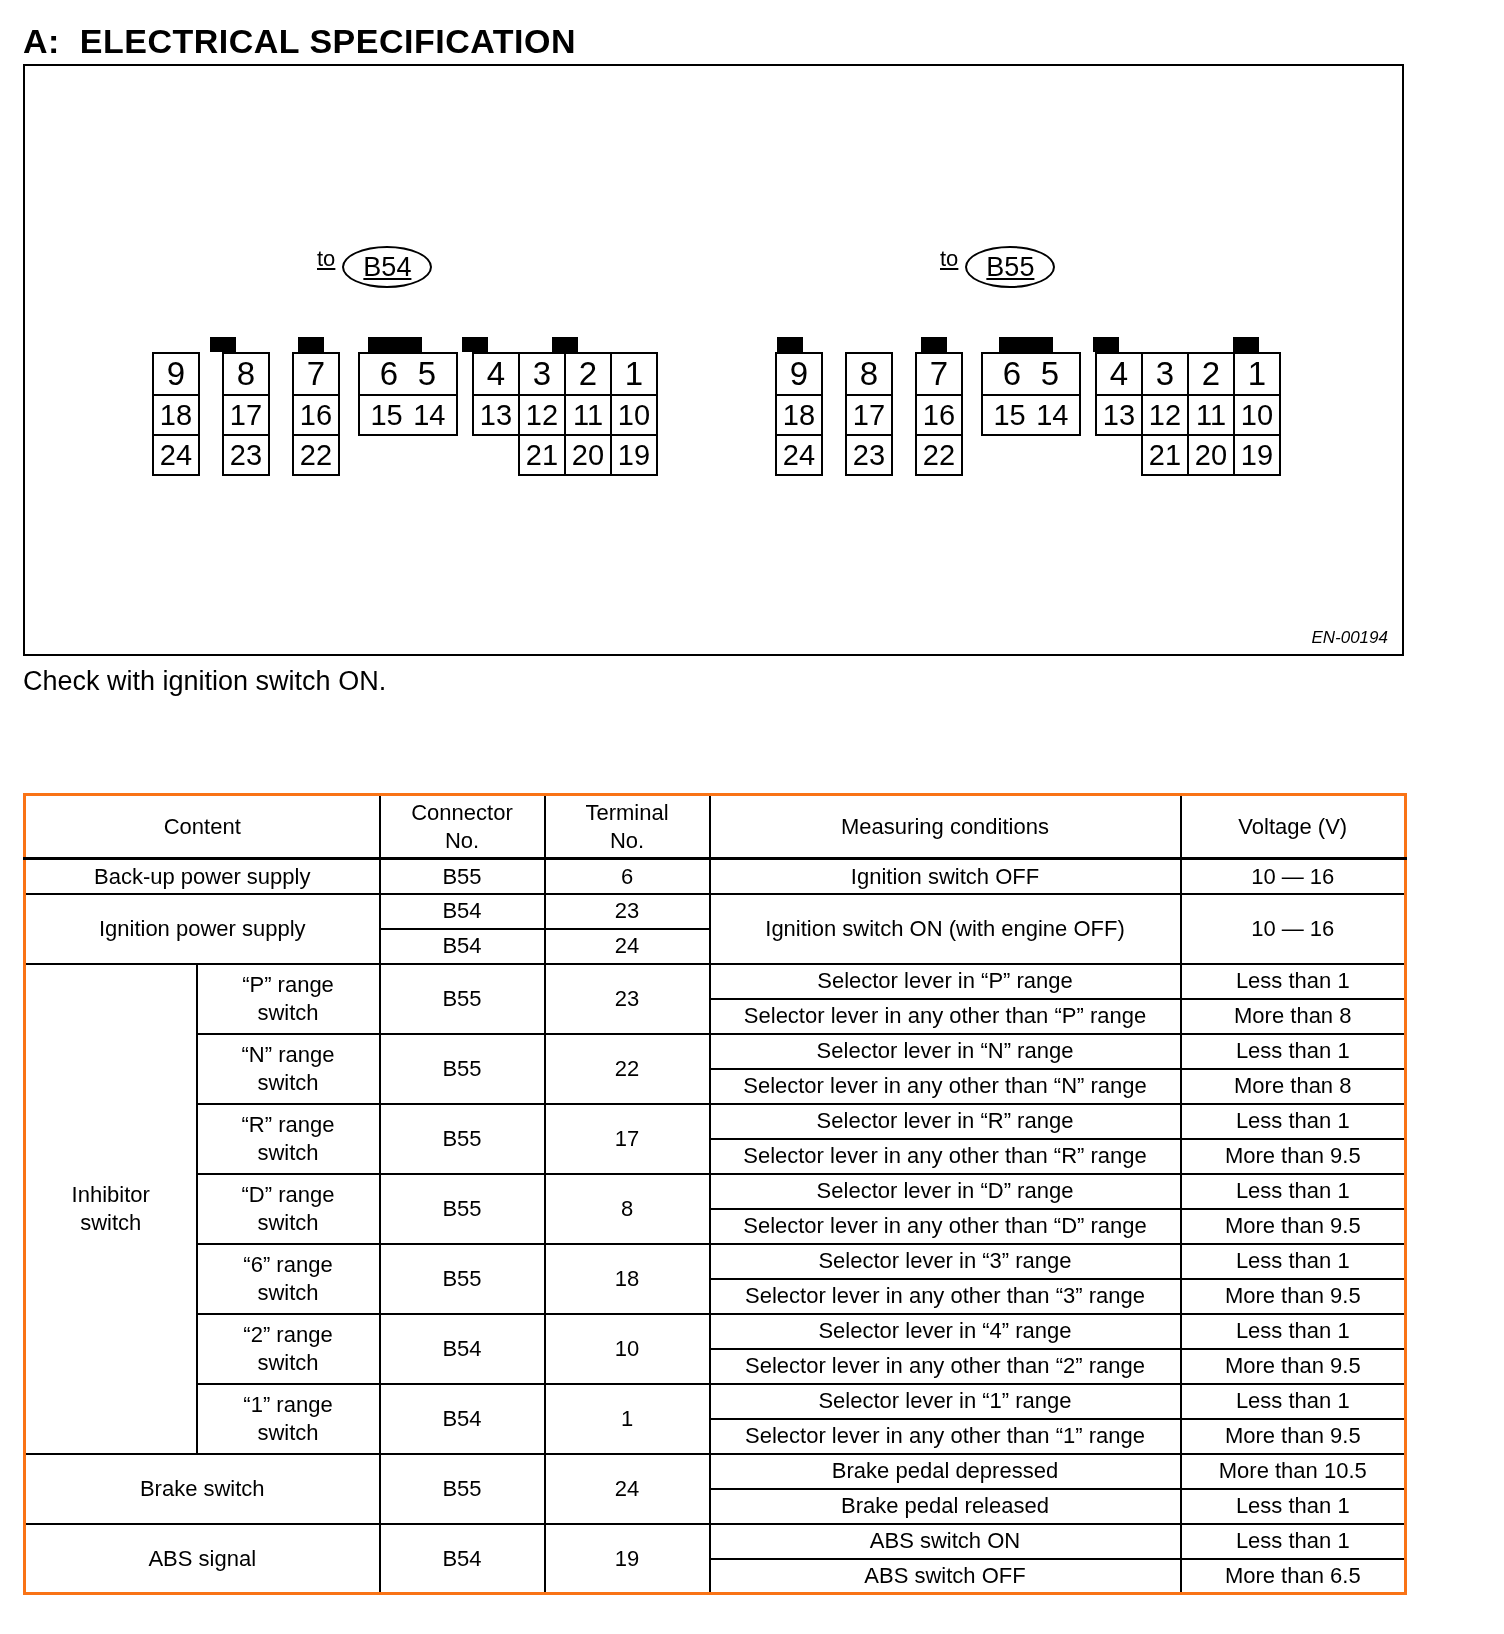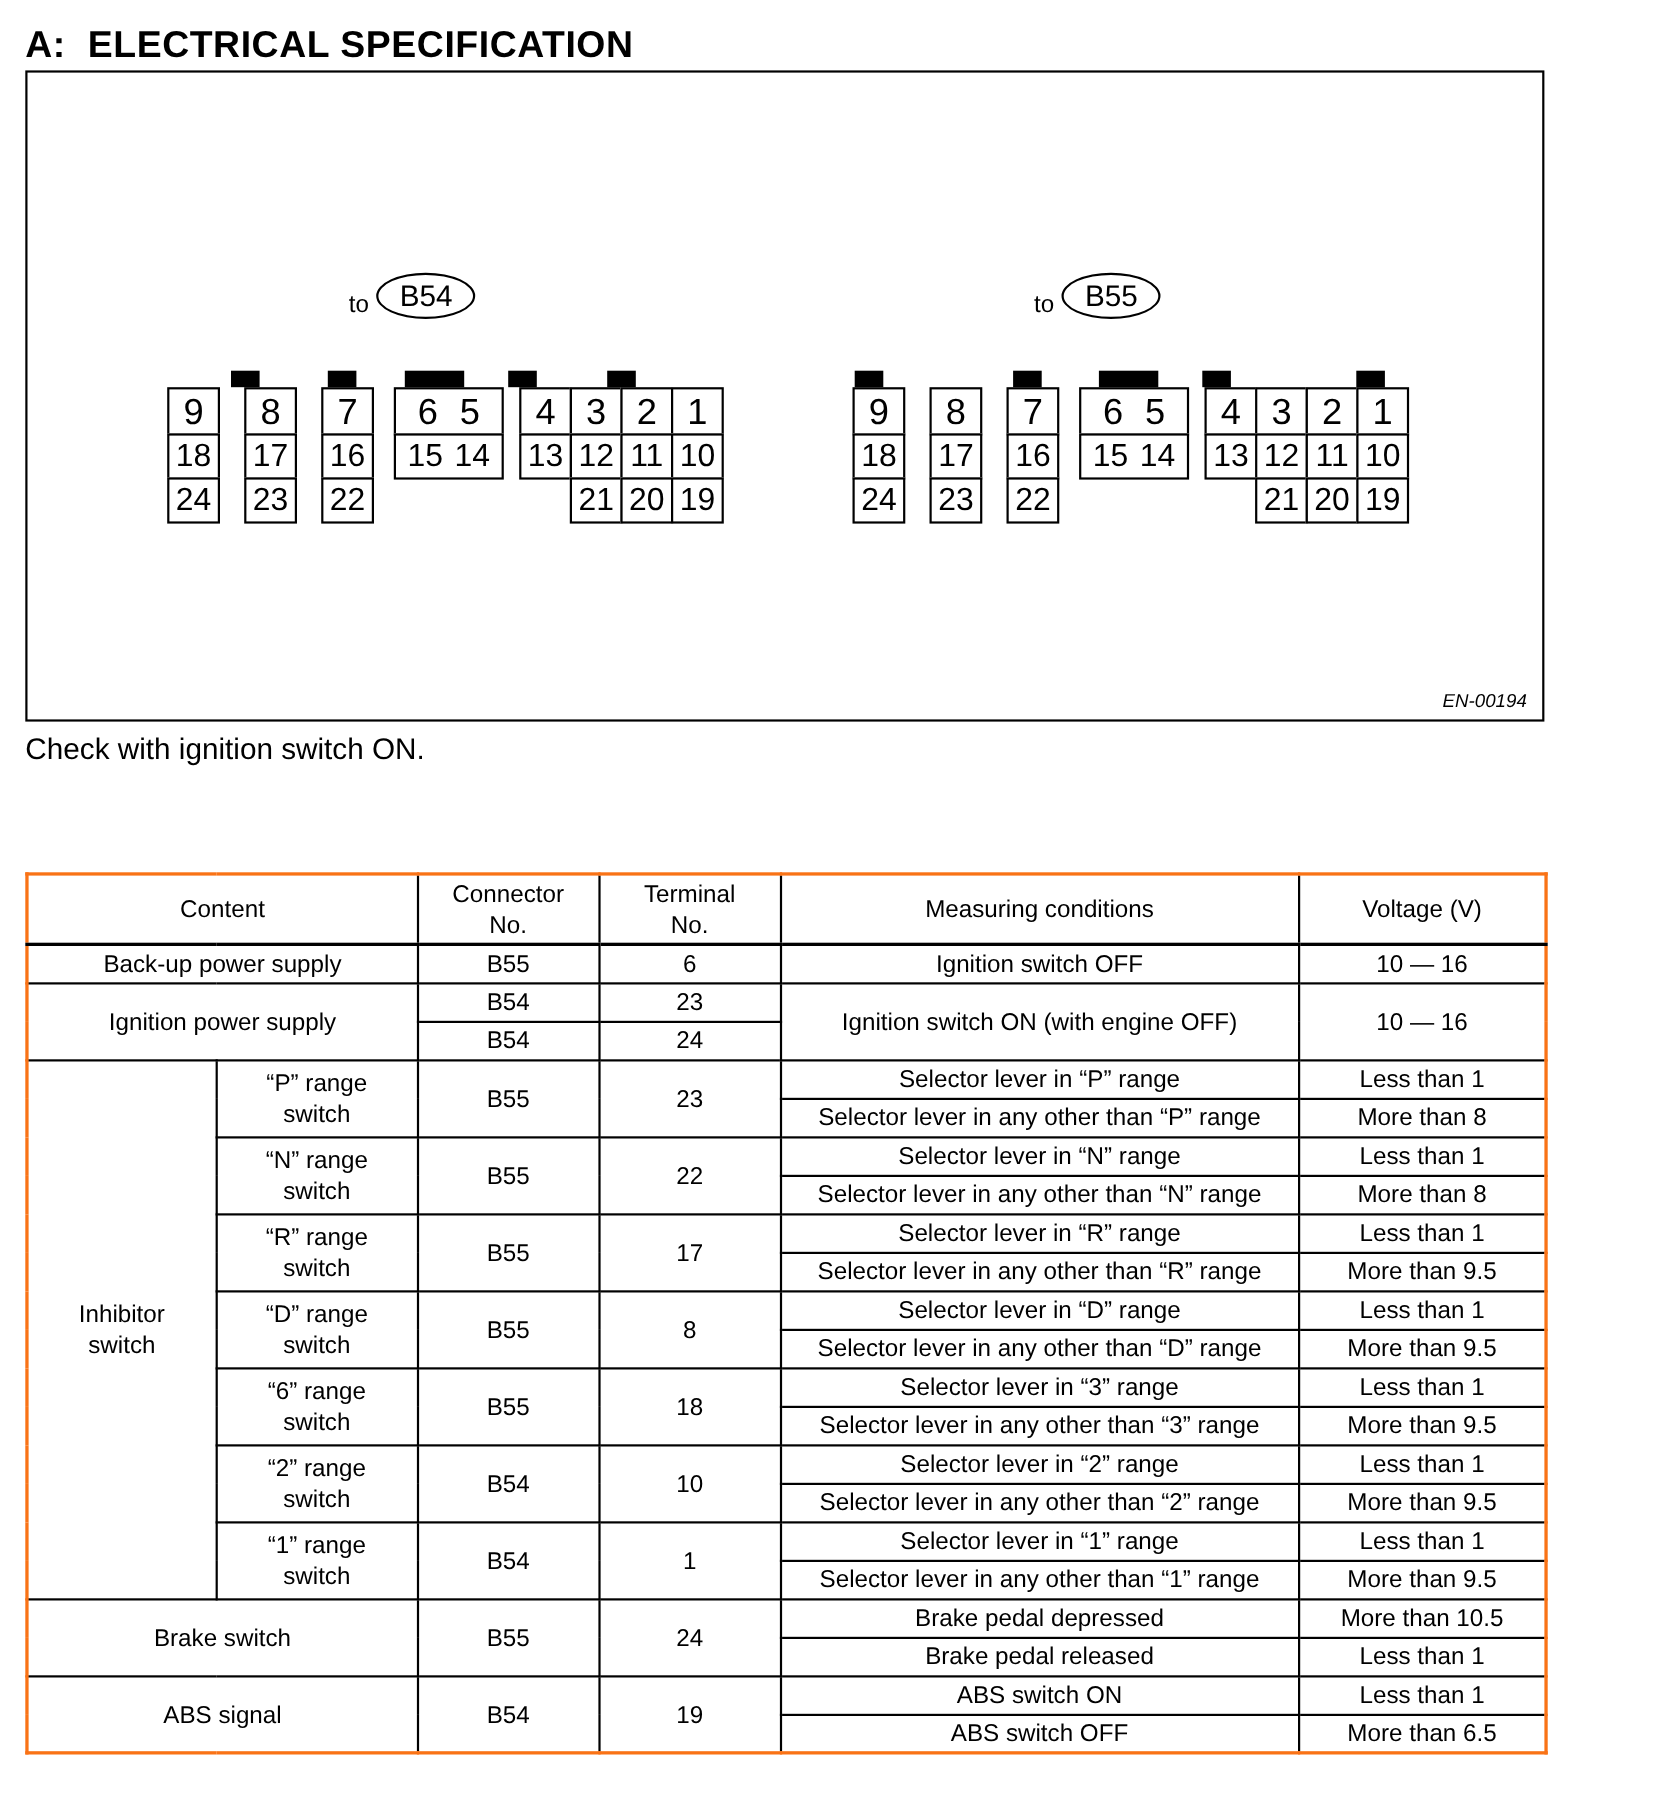--- a/index.html
+++ b/index.html
@@ -48,21 +48,22 @@
     top: 180px;
     width: 506px;
   }
   .connector.c1 { left: 127px; }
   .connector.c2 { left: 750px; }
 
   .connector-label {
     margin-left: 165px;
     height: 44px;
     display: flex;
-    align-items: flex-end;
+    align-items: flex-start;
+    text-decoration: underline;
   }
   .to-text { font-size: 22px; margin-right: 7px; }
   .oval {
     display: inline-flex;
     align-items: center;
     justify-content: center;
     border: 2px solid #000;
     border-radius: 50%;
     height: 42px;
     padding: 0 19px;
@@ -385,21 +386,21 @@
     <tr>
       <td>Selector lever in any other than “3” range</td>
       <td>More than 9.5</td>
     </tr>
 
     <tr>
       <td rowspan="2" class="cell-range pre-line">“2” range
 switch</td>
       <td rowspan="2">B54</td>
       <td rowspan="2">10</td>
-      <td>Selector lever in “2” range</td>
+      <td>Selector lever in “4” range</td>
       <td>Less than 1</td>
     </tr>
     <tr>
       <td>Selector lever in any other than “2” range</td>
       <td>More than 9.5</td>
     </tr>
 
     <tr>
       <td rowspan="2" class="cell-range pre-line">“1” range
 switch</td>

